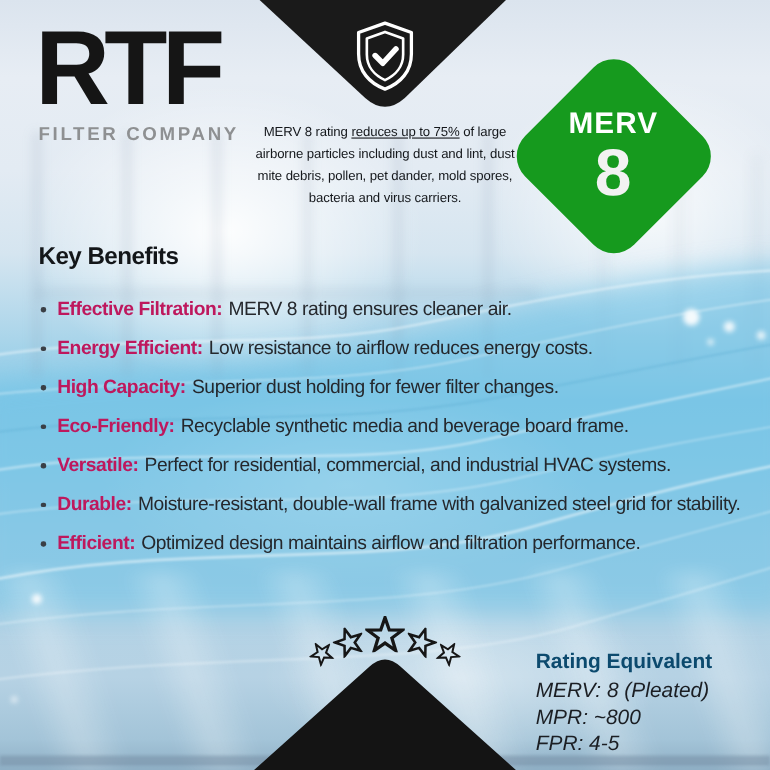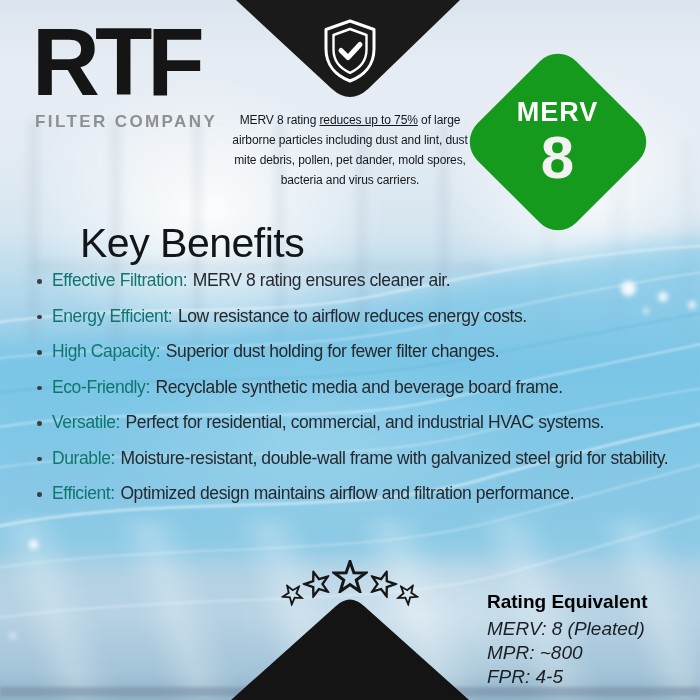--- a/index.html
+++ b/index.html
@@ -48,32 +48,32 @@
     font-size:12px;line-height:20px;letter-spacing:-0.1px;color:#14171b;font-weight:500;}
   .intro .u{text-decoration:underline;}
   
   .diamond{position:absolute;left:488px;top:72px;width:140px;height:140px;
     background:#169a1e;border-radius:26px;transform:rotate(45deg);
     display:flex;align-items:center;justify-content:center;}
   .diamond-inner{transform:rotate(-45deg);text-align:center;color:#fff;}
   .diamond-line1{font-size:27px;font-weight:bold;letter-spacing:1px;line-height:1;}
   .diamond-line2{font-size:60px;font-weight:bold;line-height:.95;color:#f2f2f2;margin-top:3px;}
   
-  .kb-heading{position:absolute;left:35px;top:220px;font-size:41px;font-weight:normal;
-    letter-spacing:-0.5px;color:#131619;margin-left:45px;}
+  .kb-heading{position:absolute;left:35px;top:220px;font-size:22px;font-weight:bold;
+    letter-spacing:-0.5px;color:#131619;}
   .kb-list{position:absolute;left:35px;top:266px;width:655px;list-style:none;margin:0;padding:0;}
   .kb-list li{position:relative;padding-left:17px;margin-bottom:6px;line-height:29.5px;
     font-size:17.5px;letter-spacing:-0.4px;color:#25282d;}
   .kb-dot{position:absolute;left:2px;top:13px;width:4.5px;height:4.5px;border-radius:50%;background:#3a3f45;}
-  .kb-label{font-weight:normal;color:#0f766e;margin-right:.32em;}
+  .kb-label{font-weight:bold;color:#be185d;margin-right:.32em;}
   
   .star{position:absolute;}
   
   .rating{position:absolute;left:487px;top:591px;}
-  .rating-heading{font-size:19px;font-weight:bold;color:#000000;margin-bottom:4px;}
+  .rating-heading{font-size:19px;font-weight:bold;color:#0c4a6e;margin-bottom:4px;}
   .rating-line{font-size:19px;line-height:24px;color:#1b1e23;font-style:italic;}
 </style>
 </head>
 <body>
 
 <div id="canvas">
 
   <div class="bg-base"></div>
   <div class="bg-glow"></div>
   <div class="bg-window"></div>

